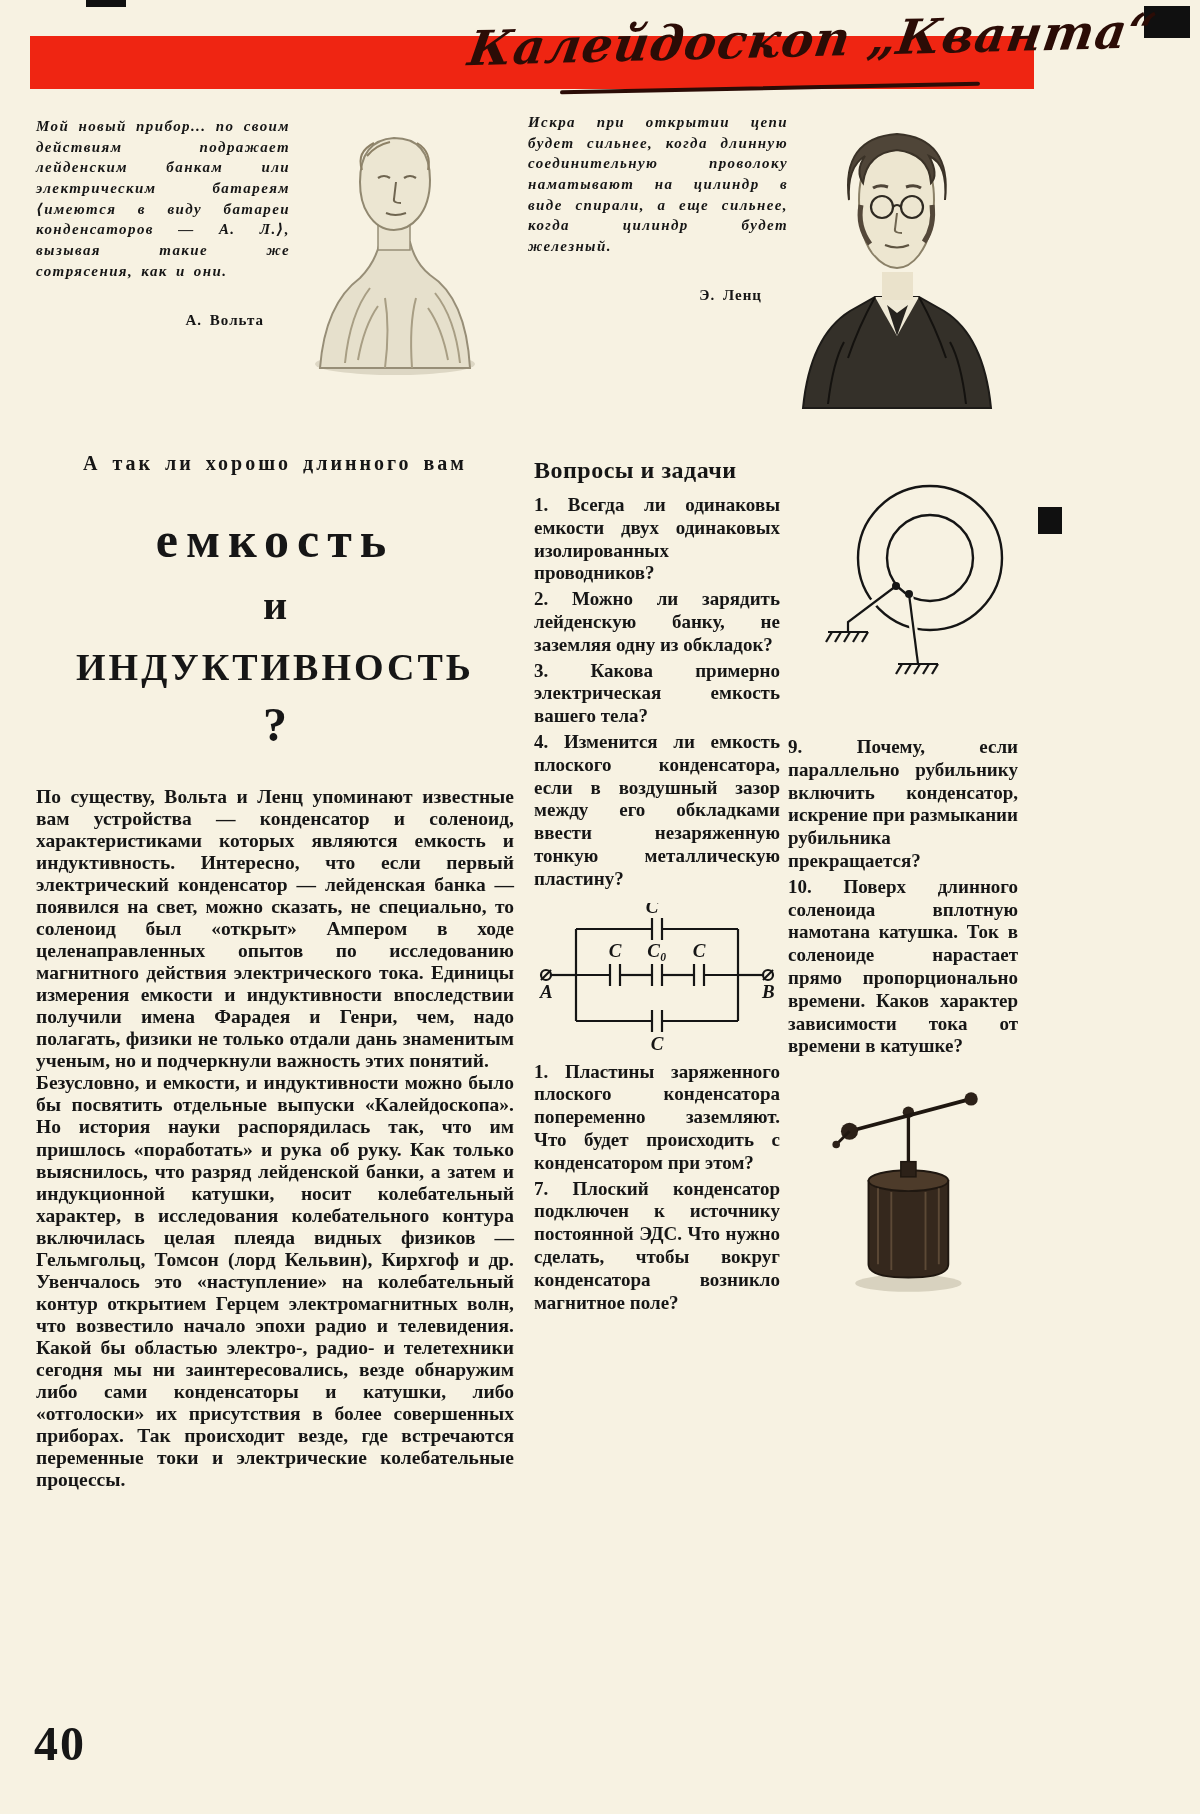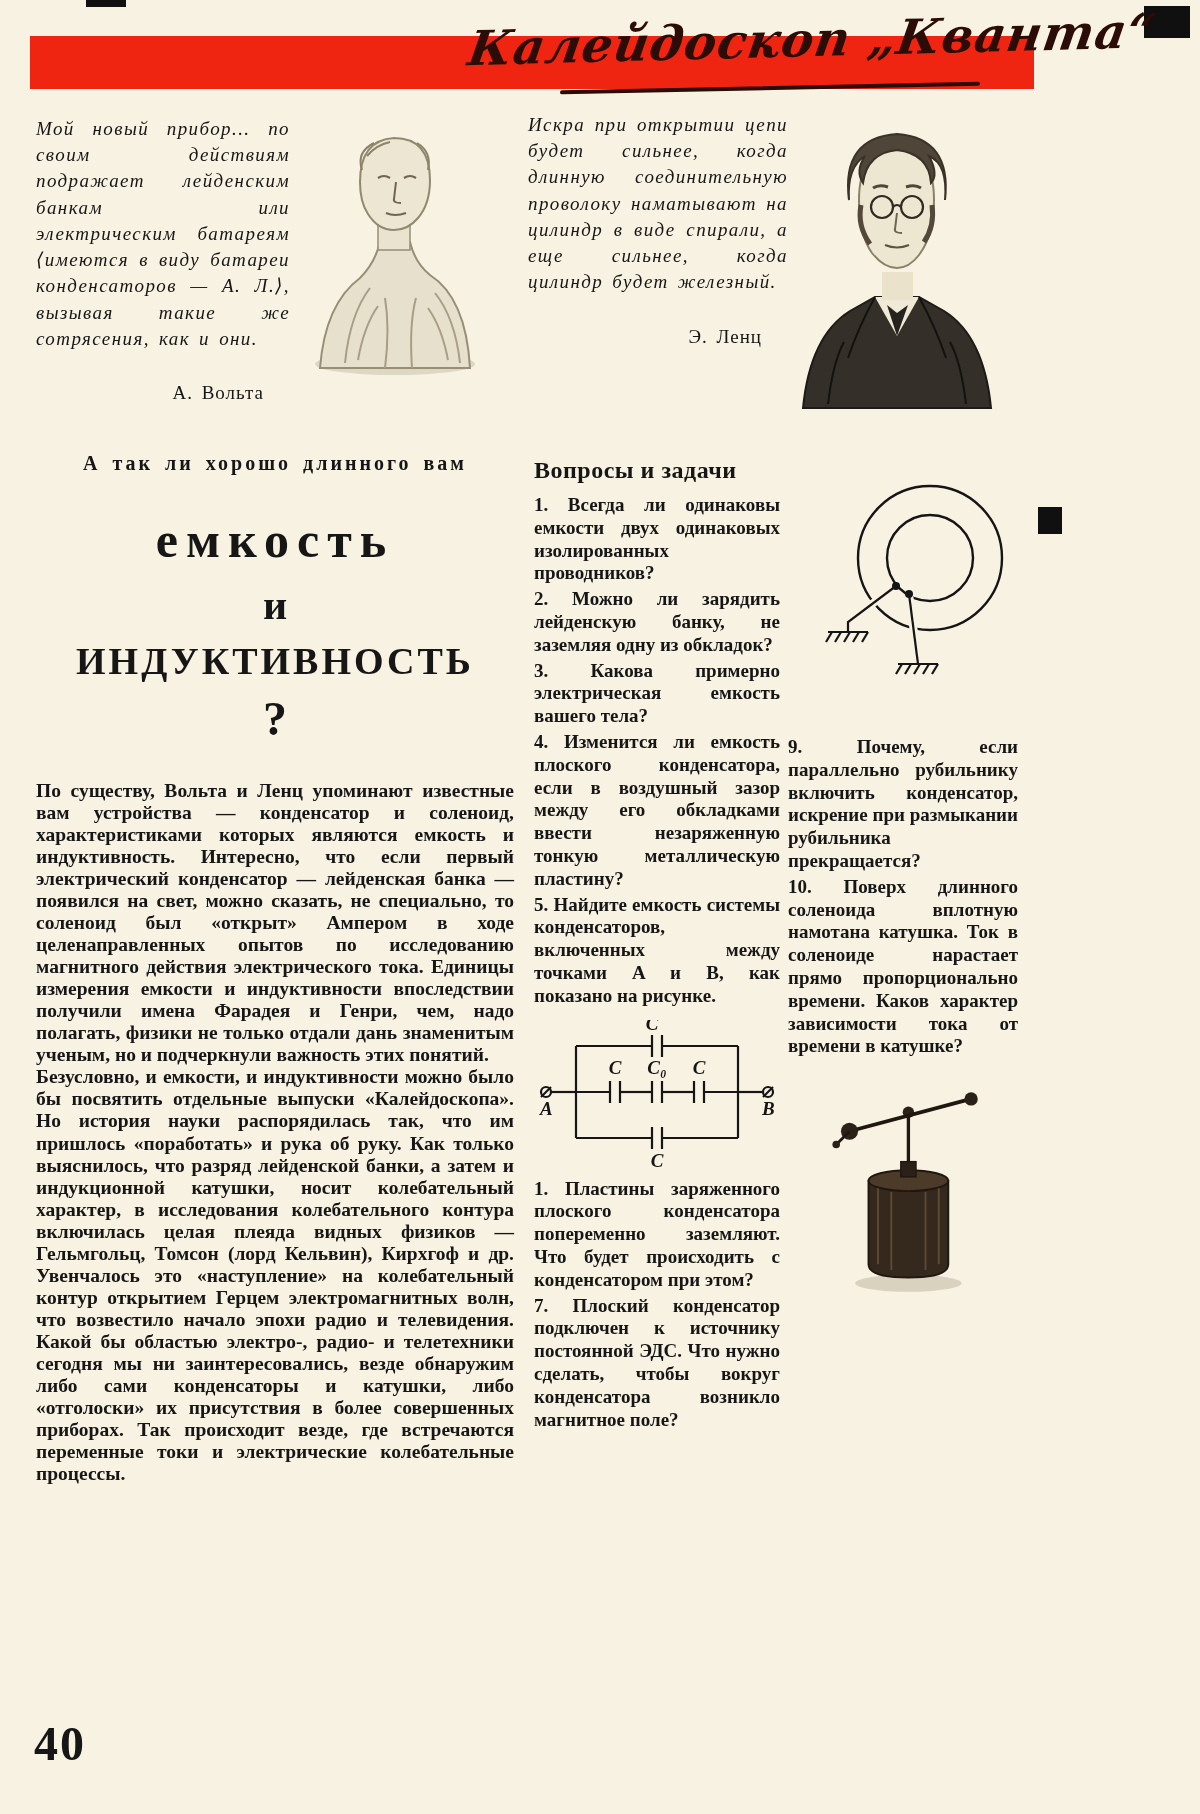--- a/index.html
+++ b/index.html
@@ -30,22 +30,22 @@
     letter-spacing:1px;
     white-space:nowrap;
   }
   .banner-underline{
     position:absolute;left:560px;top:86px;width:420px;height:4px;
     background:#2b0c06;transform:rotate(-1.2deg);border-radius:2px;
   }
 
   .quote{
     position:absolute;
-    font-style:italic;font-weight:normal;
-    font-size:19px;line-height:1.38;
+    font-style:italic;font-weight:bold;
+    font-size:15px;line-height:1.38;
     letter-spacing:1.4px;word-spacing:3px;
     text-align:justify;
   }
   .quote-volta{left:36px;top:116px;width:254px;}
   .quote-lenz{left:528px;top:112px;width:260px;}
   .quote .author{
     display:block;margin-top:28px;padding-right:26px;
     text-align:right;font-style:normal;letter-spacing:1px;
   }
 
@@ -58,21 +58,21 @@
   .col-mid{left:534px;width:246px;}
   .col-right{left:788px;width:230px;}
 
   .kicker{
     text-align:center;font-weight:bold;font-size:20px;
     letter-spacing:3px;word-spacing:4px;
   }
   .title{text-align:center;font-weight:bold;}
   .t1{font-size:50px;letter-spacing:8px;margin-top:36px;}
   .t2{font-size:42px;margin-top:12px;}
-  .t3{font-size:38px;letter-spacing:3px;margin-top:10px;}
+  .t3{font-size:38px;letter-spacing:3px;margin-top:16px;}
   .t4{font-size:48px;margin-top:8px;}
 
   .body-text{
     margin-top:34px;
     font-size:19.5px;font-weight:bold;line-height:1.13;
     text-align:justify;text-align-last:left;
   }
   .body-text p{margin:0;}
 
   .q-heading{font-weight:bold;font-size:24px;margin:5px 0 10px 0;letter-spacing:0.5px;}
@@ -161,21 +161,20 @@
       <p>Безусловно, и емкости, и индуктивности можно было бы посвятить отдельные выпуски «Калейдоскопа». Но история науки распорядилась так, что им пришлось «поработать» и рука об руку. Как только выяснилось, что разряд лейденской банки, а затем и индукционной катушки, носит колебательный характер, в исследования колебательного контура включилась целая плеяда видных физиков — Гельмгольц, Томсон (лорд Кельвин), Кирхгоф и др. Увенчалось это «наступление» на колебательный контур открытием Герцем электромагнитных волн, что возвестило начало эпохи радио и телевидения. Какой бы областью электро-, радио- и телетехники сегодня мы ни заинтересовались, везде обнаружим либо сами конденсаторы и катушки, либо «отголоски» их присутствия в более совершенных приборах. Так происходит везде, где встречаются переменные токи и электрические колебательные процессы.</p>
     </div>
   </div>
 
   <div class="col col-mid">
     <p class="q-heading">Вопросы и задачи</p>
     <p class="q">1. Всегда ли одинаковы емкости двух одинаковых изолированных проводников?</p>
     <p class="q">2. Можно ли зарядить лейденскую банку, не заземляя одну из обкладок?</p>
     <p class="q">3. Какова примерно электрическая емкость вашего тела?</p>
     <p class="q">4. Изменится ли емкость плоского конденсатора, если в воздушный зазор между его обкладками ввести незаряженную тонкую металлическую пластину?</p>
-    <p class="q">5. Найдите емкость системы конденсаторов, включенных между точками A и B, как показано на рисунке.</p>
 
     <svg class="fig fig-circuit" viewBox="0 0 246 150" width="246" height="150">
       <g stroke="#151515" stroke-width="2.2" fill="none">
 
         <circle cx="12" cy="72" r="5"></circle>
         <line x1="7" y1="77" x2="17" y2="67"></line>
         <line x1="17" y1="72" x2="42" y2="72"></line>
 
         <circle cx="234" cy="72" r="5"></circle>
         <line x1="229" y1="77" x2="239" y2="67"></line>

